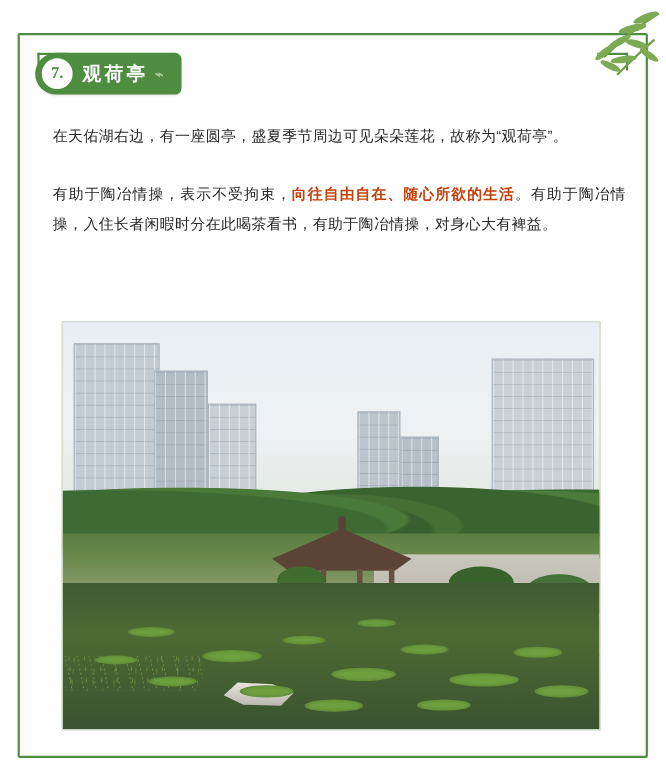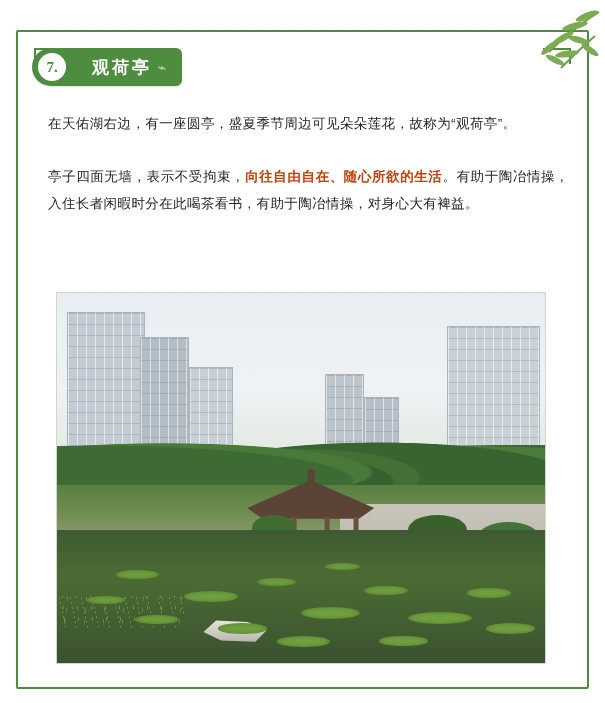--- a/index.html
+++ b/index.html
@@ -74,21 +74,21 @@
     display: flex;
     align-items: center;
     justify-content: center;
     font-family: "Liberation Serif", serif;
   }
   .badge-text {
     color: #ffffff;
     font-size: 17px;
     font-weight: bold;
     letter-spacing: 3px;
-    margin-left: 26px;
+    margin-left: 9px;
     white-space: nowrap;
   }
   .badge-tail {
     margin-left: 6px;
     color: #a9cf9a;
     font-size: 13px;
     font-weight: bold;
   }
   
   .bamboo {
@@ -348,21 +348,21 @@
         <ellipse cx="76" cy="48" rx="12" ry="3.2" transform="rotate(-8 76 48)"></ellipse>
         <ellipse cx="64" cy="54" rx="10" ry="3" transform="rotate(26 64 54)"></ellipse>
         <ellipse cx="99" cy="44" rx="10" ry="3" transform="rotate(34 99 44)"></ellipse>
         <ellipse cx="58" cy="42" rx="10" ry="3" transform="rotate(-40 58 42)"></ellipse>
       </g>
     </svg>
   </div>
 
   <div class="content">
     <p class="para">在天佑湖右边，有一座圆亭，盛夏季节周边可见朵朵莲花，故称为“观荷亭”。</p>
-    <p class="para second"><span>亭子四面无墙，表示不受拘束，</span><span class="hl">向往自由自在、随心所欲的生活</span><span>。有助于陶冶情操，入住长者闲暇时分在此喝茶看书，有助于陶冶情操，对身心大有裨益。</span></p>
+    <p class="para second"><span>有助于陶冶情操，表示不受拘束，</span><span class="hl">向往自由自在、随心所欲的生活</span><span>。有助于陶冶情操，入住长者闲暇时分在此喝茶看书，有助于陶冶情操，对身心大有裨益。</span></p>
   </div>
 
   <div class="photo-wrap">
     <div class="photo">
       <div class="sky"></div>
 
       <div class="bldg b1">
           <span class="win-grid"></span>
         </div>
       <div class="bldg b2">

